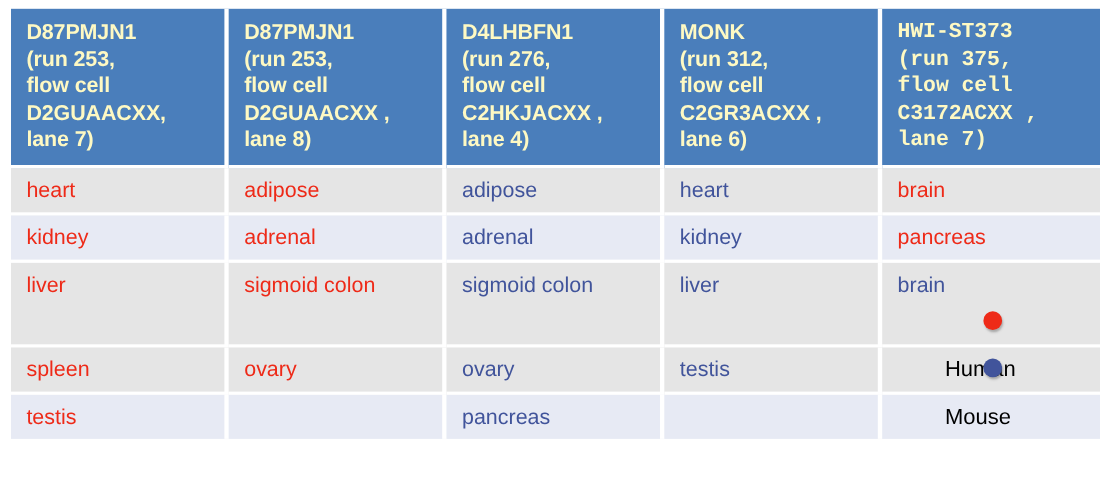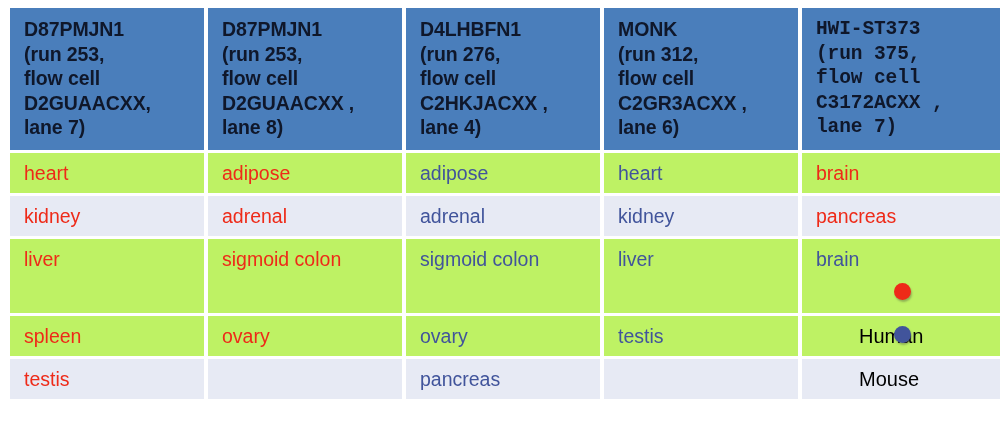--- a/index.html
+++ b/index.html
@@ -29,21 +29,21 @@
     border-collapse: separate;
     border-spacing: 0;
     table-layout: fixed;
   }
 
   col.c { width: 198px; }
 
   
   thead th {
     background: #4a7ebb;
-    color: #0f172a;
+    color: #fef9c3;
     font-weight: bold;
     font-size: 19.5px;
     line-height: 24.5px;
     text-align: left;
     vertical-align: top;
     padding: 9px 8px 10px 14px;
     border-right: 4px solid #ffffff;
     border-bottom: 3px solid #ffffff;
     letter-spacing: -0.1px;
     white-space: pre-line;
@@ -56,21 +56,21 @@
     line-height: 24px;
     vertical-align: top;
     padding: 8px 8px 8px 14px;
     border-right: 4px solid #ffffff;
     border-bottom: 3px solid #ffffff;
     height: 23px;
   }
   tbody td:last-child { border-right: none; }
   tbody tr:last-child td { border-bottom: none; }
 
-  tbody tr.band-dark td  { background: #bef264; margin-left: 40px; }
+  tbody tr.band-dark td  { background: #e5e5e5; margin-left: 40px; }
   tbody tr.band-light td { background: #e7eaf4; }
 
   tbody tr.tall td { height: 58px; }
 
   .human { color: #ee2a18; }
   .mouse { color: #41549b; }
 
   
   .legend-cell {
     position: relative;

